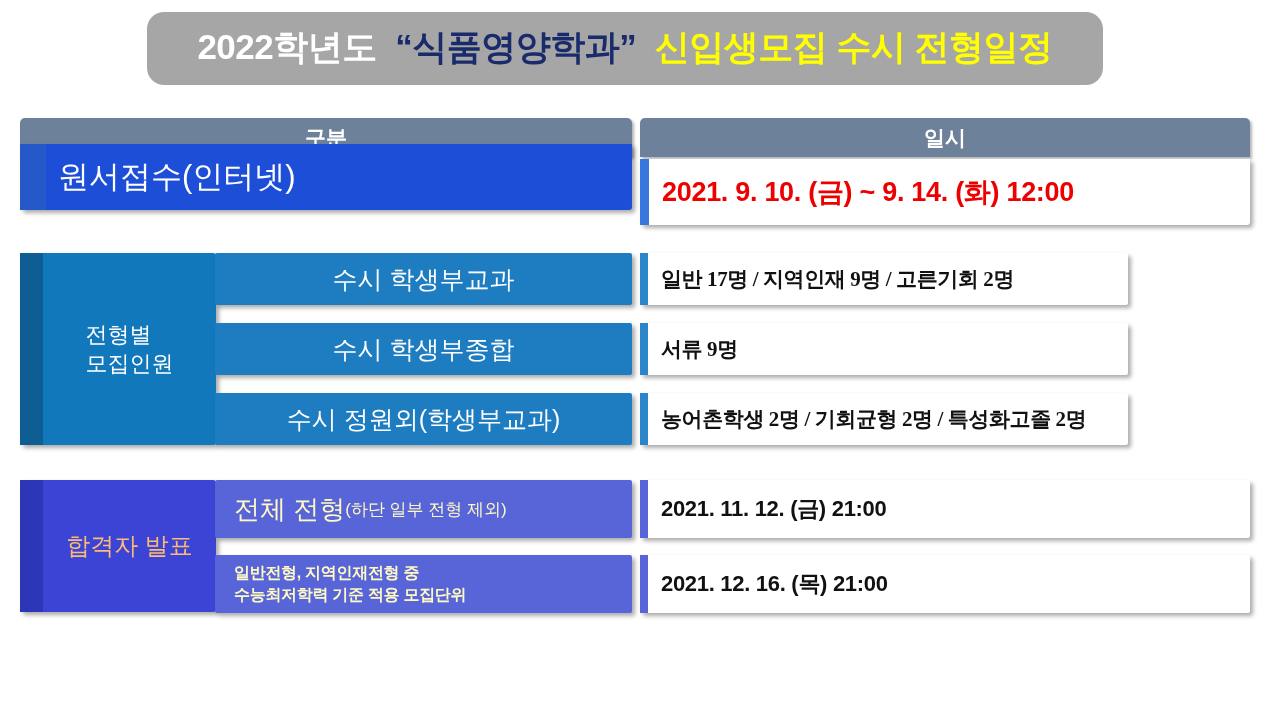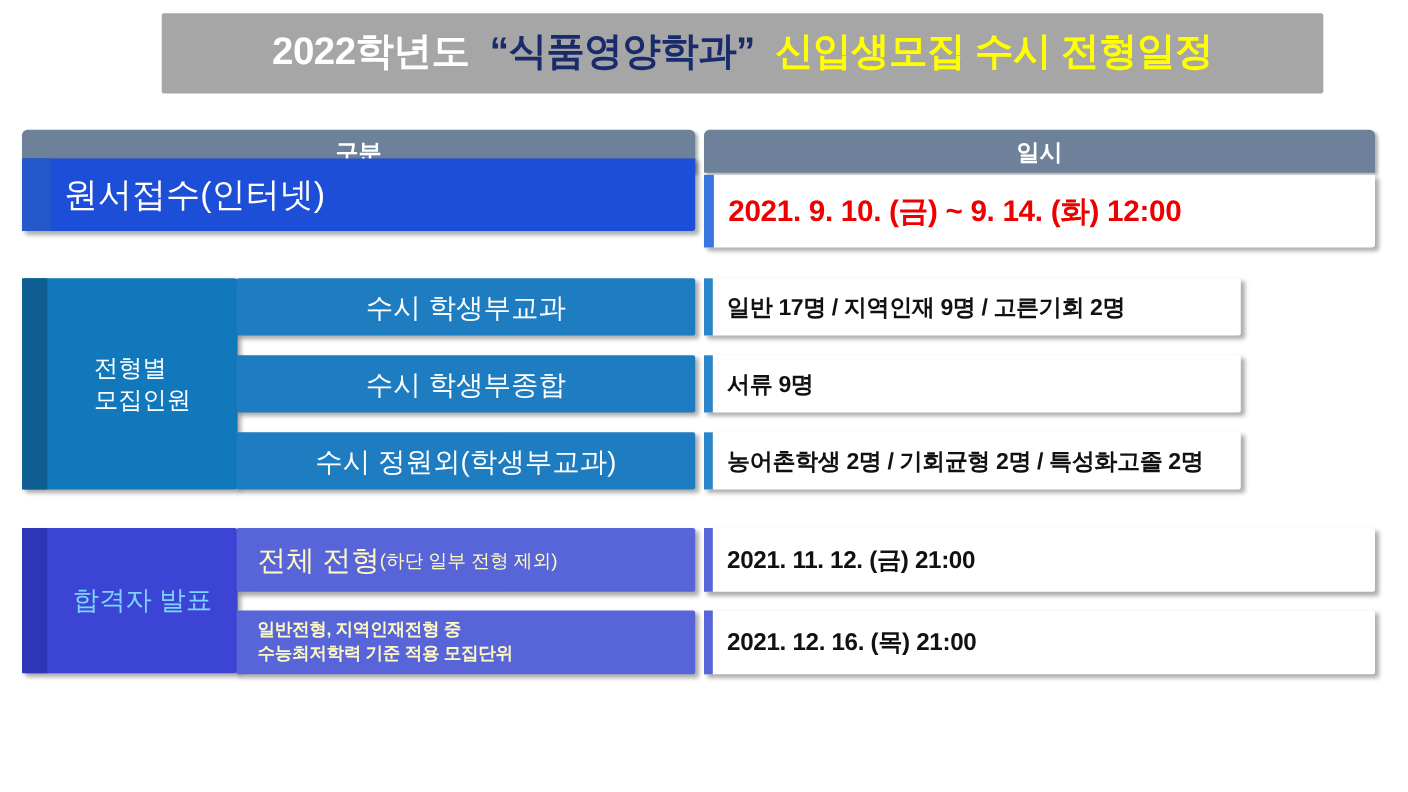--- a/index.html
+++ b/index.html
@@ -14,24 +14,24 @@
     font-family: "Liberation Sans", "DejaVu Sans", sans-serif;
     overflow: hidden;
     position: relative;
   }
 
   
   .title-bar {
     position: absolute;
     left: 147px;
     top: 12px;
-    width: 1056px;
+    width: 956px;
     height: 73px;
     background: #a6a6a6;
-    border-radius: 2px;
+    border-radius: 17px;
     display: flex;
     align-items: center;
     justify-content: center;
     box-sizing: border-box;
     padding-bottom: 4px;
   }
   .title-text {
     font-size: 35px;
     font-weight: bold;
     letter-spacing: -0.5px;
@@ -141,20 +141,21 @@
     font-size: 25px;
   }
   .b2-sub-1 { top: 253px; }
   .b2-sub-2 { top: 323px; }
   .b2-sub-3 { top: 393px; }
 
   .b2-val {
     left: 640px; width: 488px; height: 52px;
     background: #ffffff;
     border-radius: 2px;
+    font-family: Liberation Serif, serif;
   }
   .b2-val .accent-strip { background: #2a86c8; width: 8px; }
   .b2-val .cell-body {
     left: 8px;
     color: #111111;
     font-size: 21px;
     font-weight: bold;
     padding-left: 13px;
     letter-spacing: -0.4px;
   }
@@ -165,21 +166,21 @@
   
   .b3-label {
     left: 20px;  top: 480px; width: 196px; height: 132px;
     background: #3b44d4;
     border-radius: 3px;
   }
   .b3-label .accent-strip { background: #2e36b8; }
   .b3-label .cell-body {
     justify-content: center;
     text-align: center;
-    color: #7dd3fc;
+    color: #fdba74;
     font-size: 24px;
     padding: 0 4px;
   }
   .b3-sub {
     left: 215px; width: 417px;
     background: #5865d8;
     border-radius: 2px;
   }
   .b3-sub .cell-body {
     left: 0;

